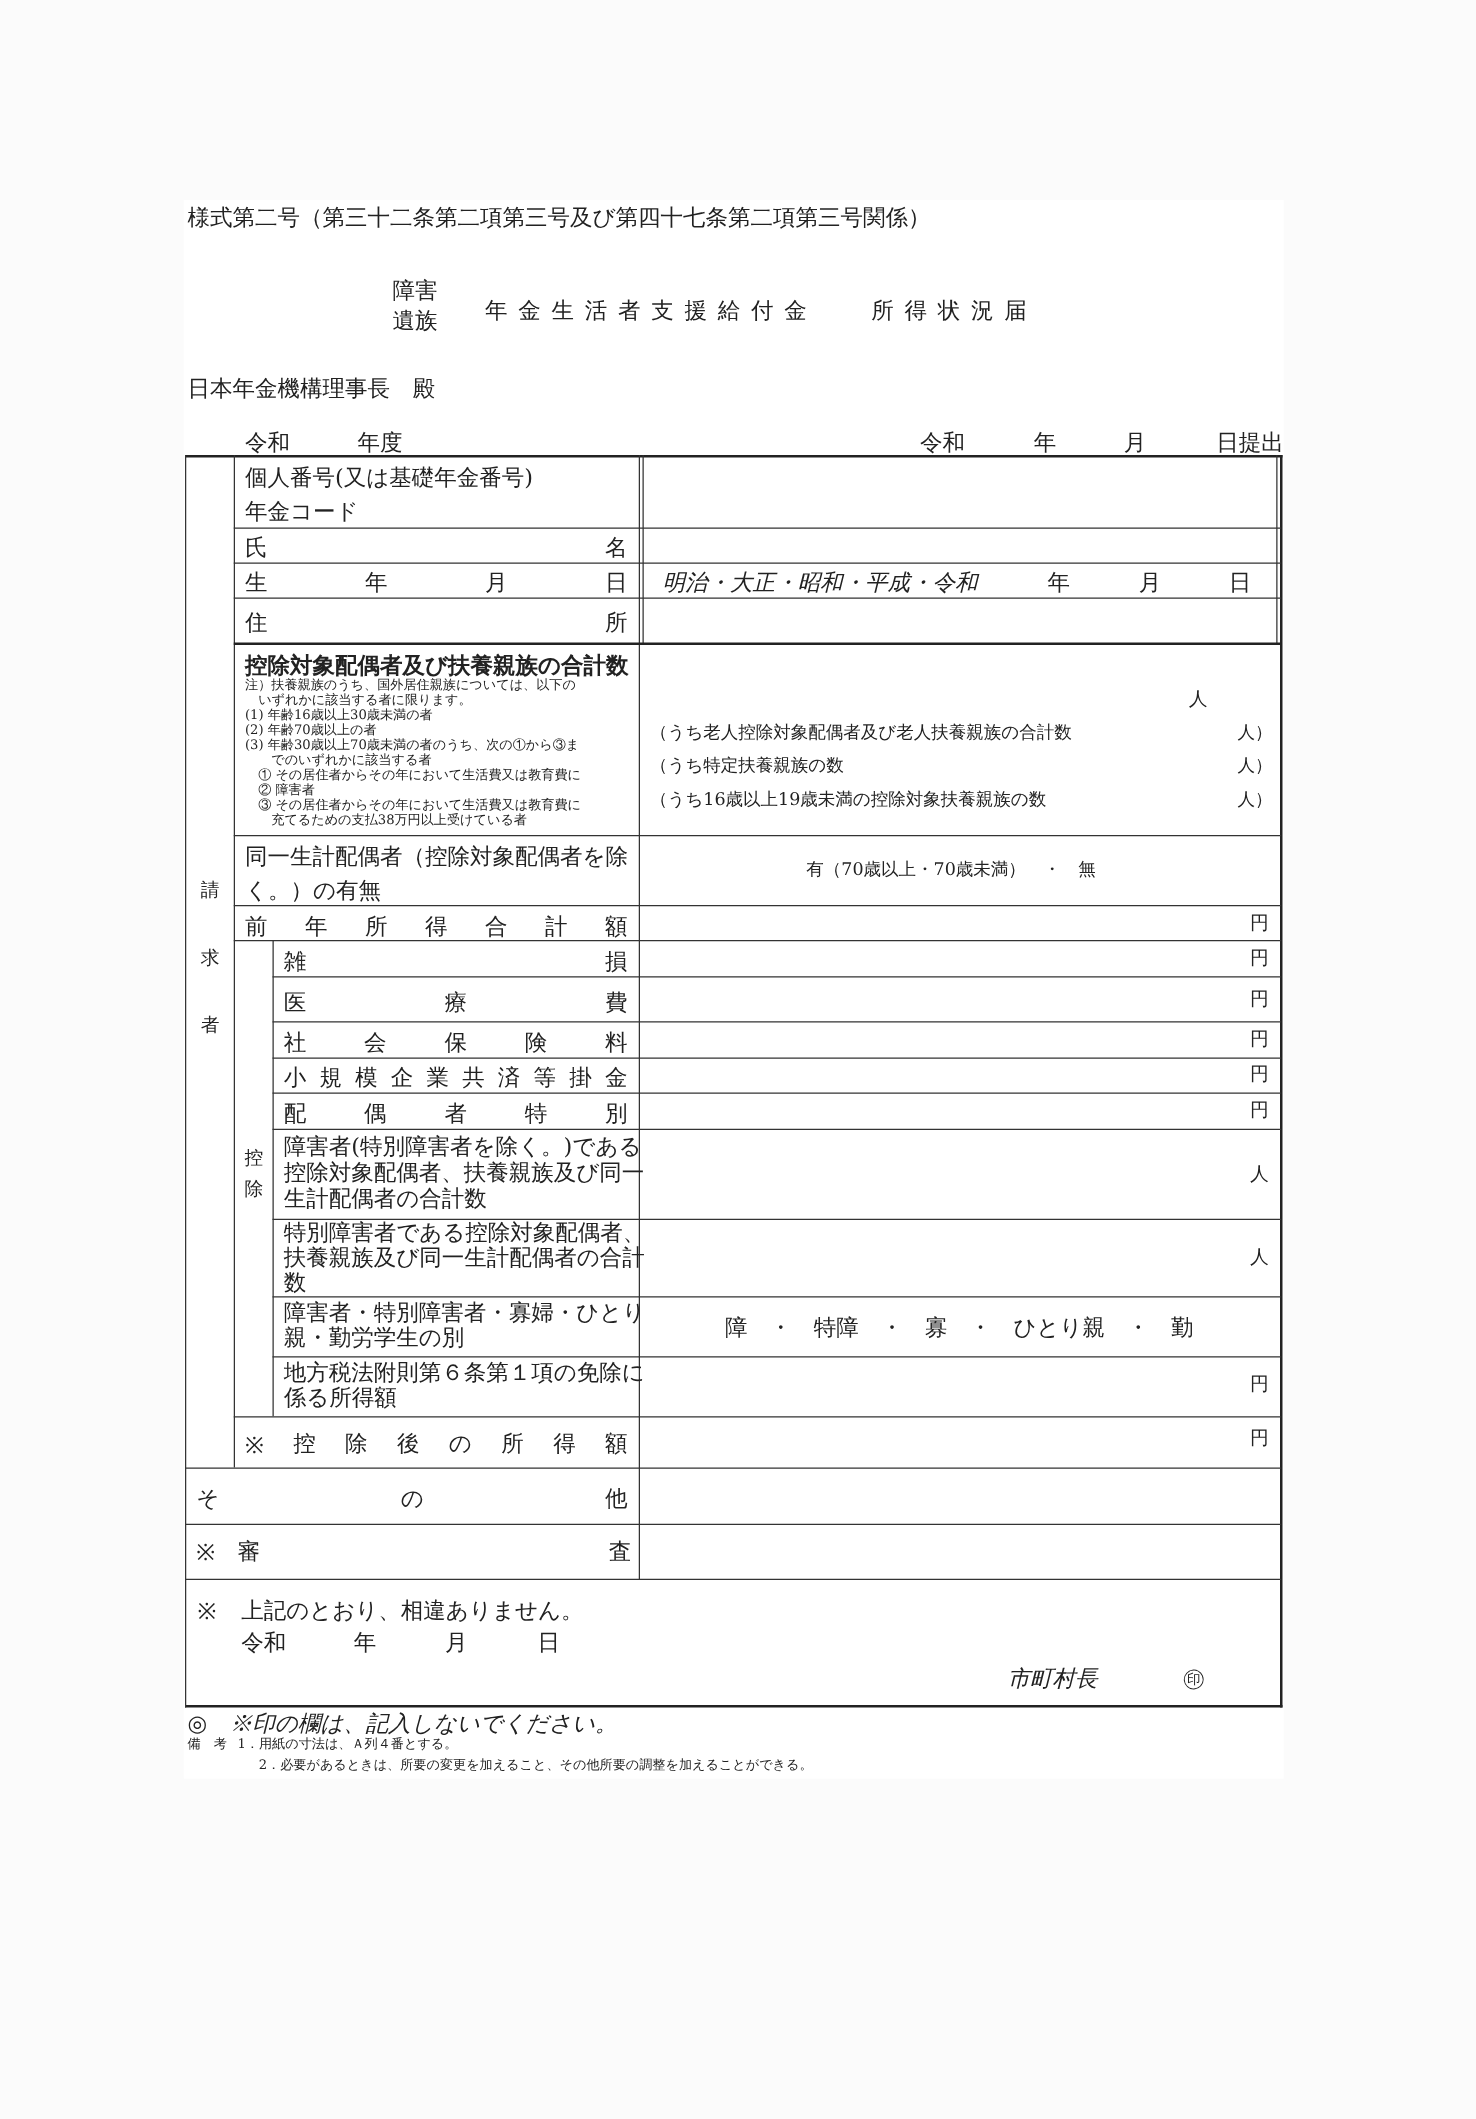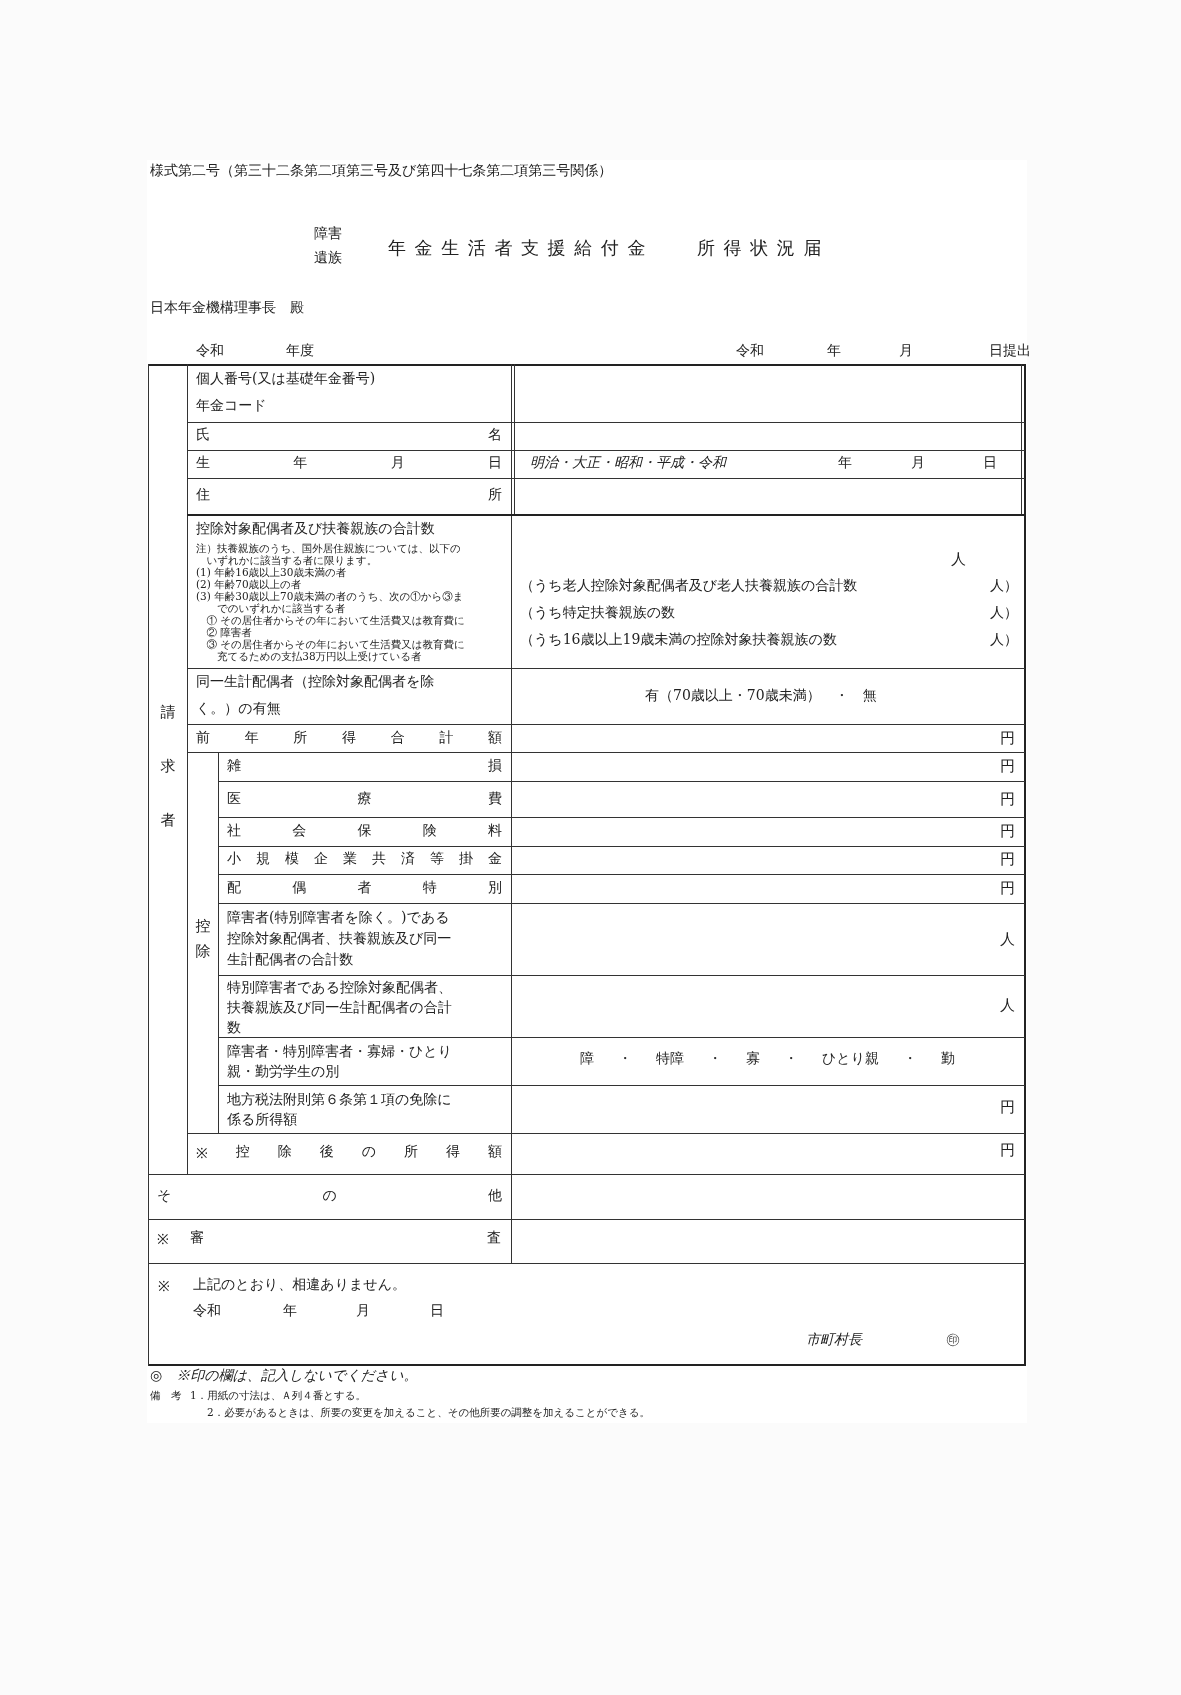--- a/index.html
+++ b/index.html
@@ -4,21 +4,21 @@
 <style>
   html, body { margin:0; padding:0; }
   body {
     width:1181px; height:1695px; position:relative; overflow:hidden;
     background:#fbfbfb;
     font-family:"DejaVu Serif","Liberation Serif",serif;
     color:#222;
   }
   .page { position:absolute; left:147px; top:160px; width:880px; height:1263px; background:#ffffff; }
   .abs { position:absolute; white-space:nowrap; }
-  .t15 { font-size:14px; }
+  .t15 { font-size:18px; }
   .t14 { font-size:14px; }
   .t11 { font-size:10.5px; line-height:12px; }
   .line { position:absolute; background:#333; }
   .h { height:1px; }
   .v { width:1px; }
   .thick-h { height:2px; background:#222; }
   .thick-v { width:2px; background:#222; }
   .cell { position:absolute; }
   .spread { display:flex; justify-content:space-between; }
   .unit { position:absolute; font-size:15px; }
@@ -36,21 +36,21 @@
 </div>
 <div class="abs" style="left:388px;top:236px;font-size:18px;letter-spacing:8.6px;">年金生活者支援給付金</div>
 <div class="abs" style="left:697px;top:236px;font-size:18px;letter-spacing:8.6px;">所得状況届</div>
 <div class="abs t15" style="left:150px;top:299px;">日本年金機構理事長　殿</div>
 
 <div class="abs t15" style="left:196px;top:342px;">令和</div>
 <div class="abs t15" style="left:286px;top:342px;">年度</div>
 <div class="abs t15" style="left:736px;top:342px;">令和</div>
 <div class="abs t15" style="left:827px;top:342px;">年</div>
 <div class="abs t15" style="left:899px;top:342px;">月</div>
-<div class="abs t15" style="left:973px;top:342px;margin-left:16px;">日提出</div>
+<div class="abs t15" style="left:973px;top:342px;">日提出</div>
 
 <div class="line thick-h" style="left:148px;top:364px;width:878px;"></div>
 <div class="line thick-h" style="left:148px;top:1364px;width:878px;"></div>
 <div class="line v" style="left:148px;top:364px;height:1002px;"></div>
 <div class="line thick-v" style="left:1024px;top:364px;height:1002px;"></div>
 
 <div class="line v" style="left:187px;top:364px;height:810px;"></div>
 
 <div class="line v" style="left:511px;top:364px;height:900px;"></div>
 <div class="line v" style="left:514px;top:364px;height:152px;"></div>
@@ -105,21 +105,21 @@
 <div class="abs t15" style="left:838px;top:454px;">年</div>
 <div class="abs t15" style="left:911px;top:454px;">月</div>
 <div class="abs t15" style="left:983px;top:454px;">日</div>
 
 <div class="abs t15 spread" style="left:196px;top:486px;width:306px;">
   <span>住</span>
   <span>所</span>
 </div>
 <div class="cell" style="left:516px;top:479px;width:504px;height:34px;"></div>
 
-<div class="abs t15" style="left:196px;top:520px;">控除対象配偶者及び扶養親族の合計数</div>
+<div class="abs t15" style="left:196px;top:520px;font-weight:bold;">控除対象配偶者及び扶養親族の合計数</div>
 <div class="abs t11" style="left:196px;top:542px;">
   <div>注）扶養親族のうち、国外居住親族については、以下の</div>
   <div>　いずれかに該当する者に限ります。</div>
   <div>(1) 年齢16歳以上30歳未満の者</div>
   <div>(2) 年齢70歳以上の者</div>
   <div>(3) 年齢30歳以上70歳未満の者のうち、次の①から③ま</div>
   <div>　　でのいずれかに該当する者</div>
   <div>　① その居住者からその年において生活費又は教育費に</div>
   <div>　② 障害者</div>
   <div>　③ その居住者からその年において生活費又は教育費に</div>

